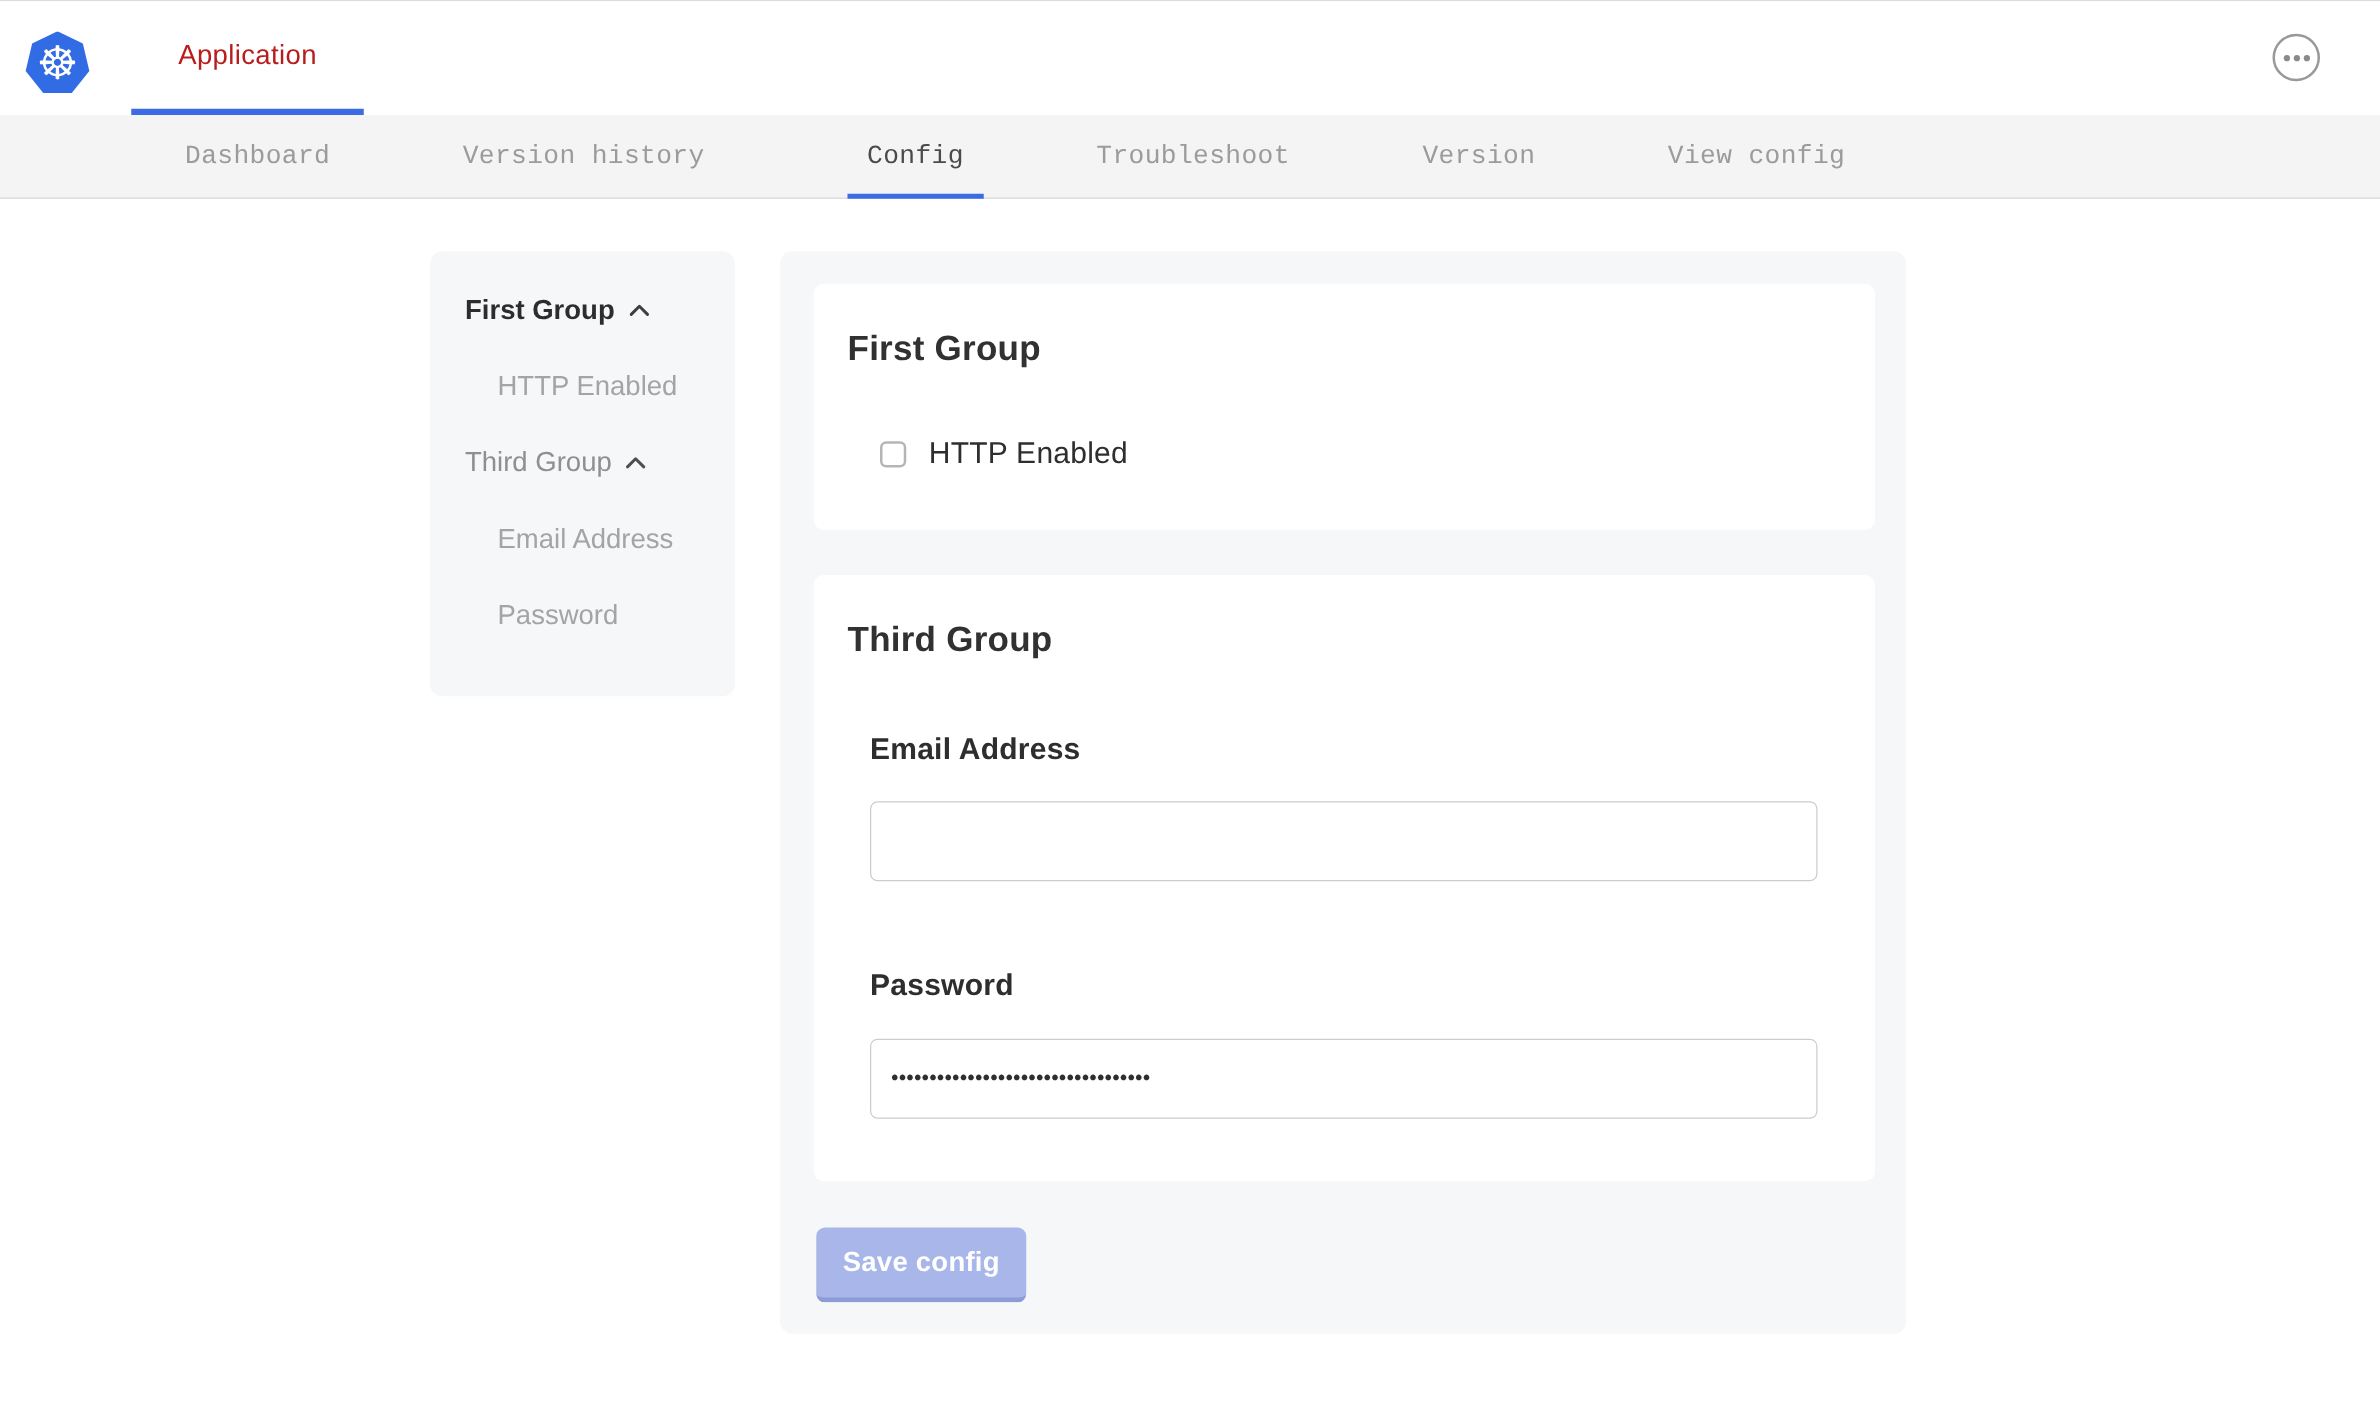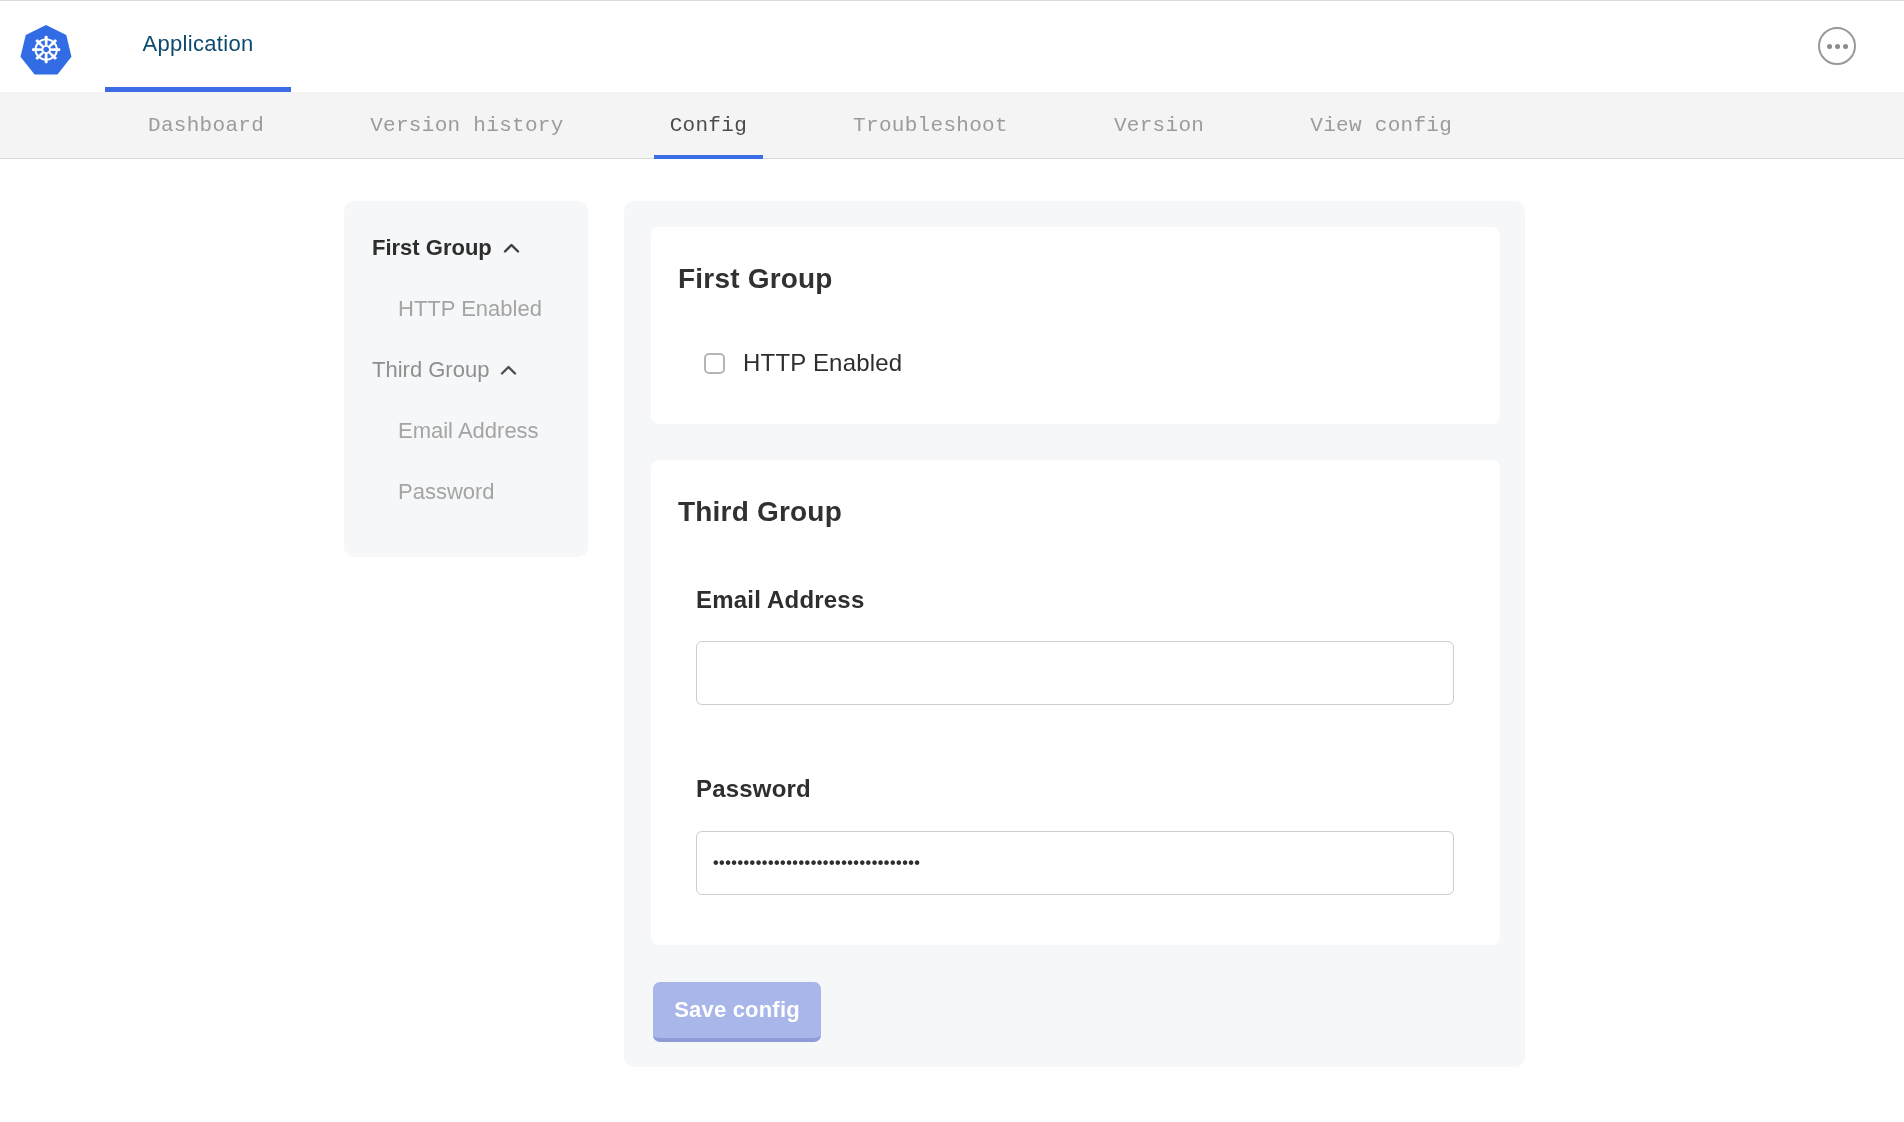--- a/index.html
+++ b/index.html
@@ -17,41 +17,41 @@
   .logo {
     position:absolute; left:20px; top:24px; width:52px; height:52px;
     background:#326ce5;
     clip-path:polygon(50% 0%, 89% 19%, 99% 61%, 72% 95%, 28% 95%, 1% 61%, 11% 19%);
     display:flex; align-items:center; justify-content:center;
   }
   .logo .helm { color:#fff; font-size:37px; line-height:1; font-family:"DejaVu Sans",sans-serif; margin-top:-2px; }
   .app-tab {
     position:absolute; left:105px; top:0; width:186px; height:86px;
     display:flex; align-items:center; justify-content:center;
-    font-size:22px; color:#0c4a6e; letter-spacing:.3px; cursor:pointer;
+    font-size:22px; color:#b91c1c; letter-spacing:.3px; cursor:pointer;
   }
   .app-underline { position:absolute; left:105px; top:86px; width:186px; height:5px; background:#3b6ce4; }
   .menu-btn {
     position:absolute; left:1818px; top:26px; width:38px; height:38px;
     border-radius:50%; border:2px solid #999; background:#fff;
     display:flex; align-items:center; justify-content:center; gap:3px; cursor:pointer;
   }
   .menu-btn .dot { width:5px; height:5px; border-radius:50%; background:#8a8a8a; }
 
   
   .nav {
     position:absolute; top:91px; left:0; width:1904px; height:67px;
     background:#f4f4f5; border-bottom:1px solid #d9d9d9;
     display:flex; align-items:stretch; padding-left:148px; gap:106px;font-family:Liberation Mono, monospace;
   }
   .nav-item {
     display:flex; align-items:center; position:relative;
     font-size:21px; letter-spacing:.3px; color:#9b9b9b; cursor:pointer; white-space:nowrap;
   }
-  .nav-item.active { color:#4b4b4b; }
+  .nav-item.active { color:#4b4b4b;margin-left:24px; }
   .nav-item.active::after {
     content:""; position:absolute; left:-16px; right:-16px; bottom:-1px; height:4px; background:#3b6ce4;
   }
 
   
   .sidebar {
     position:absolute; left:344px; top:200px; width:244px; height:356px;
     background:#f6f7f9; border-radius:10px; padding-top:30px;
   }
   .side-item { height:34px; margin-bottom:27px; display:flex; align-items:center; font-size:22px; cursor:pointer; }

